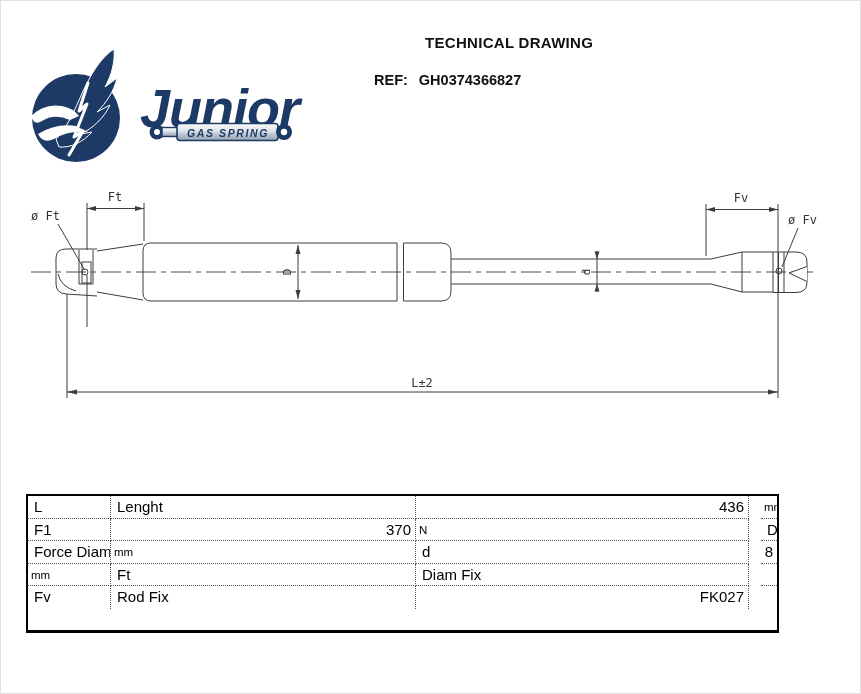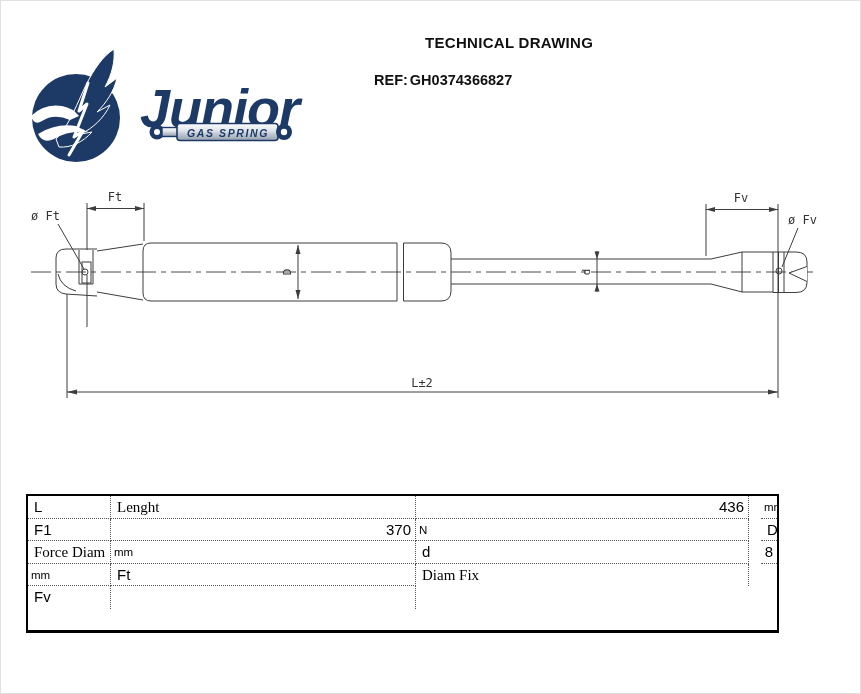--- a/index.html
+++ b/index.html
@@ -9,21 +9,21 @@
     border:1px solid #e0e0e0; box-sizing:border-box; overflow:hidden;
   }
   .doc-title {
     position:absolute; left:424px; top:33px;
     font-size:15px; font-weight:bold; letter-spacing:.3px; color:#111;
   }
   .doc-ref {
     position:absolute; left:373px; top:71px;
     font-size:14.5px; font-weight:bold; color:#111;
   }
-  .doc-ref .ref-label { margin-right:2px; }
+  .doc-ref .ref-label { margin-right:11px; }
   .logo-svg { position:absolute; left:25px; top:40px; }
   .drawing-svg { position:absolute; left:0; top:180px; }
   .drawing-svg path, .drawing-svg line, .drawing-svg rect, .drawing-svg circle {
     stroke:#3d3d3d; stroke-width:1; fill:none;
   }
   .drawing-svg polygon { fill:#3d3d3d; stroke:none; }
   .drawing-svg .centerline { stroke:#4a4a4a; }
   .drawing-svg .notch { fill:#ffffff; }
   .dim {
     font-family:"DejaVu Sans Mono", monospace; font-size:12px;
@@ -37,21 +37,21 @@
     grid-auto-rows:22.5px; background:#fff;
   }
   .spec-table .cell {
     box-sizing:border-box; font-size:15px; line-height:22px;
     border-right:1px dotted #555; border-bottom:1px dotted #555;
     white-space:nowrap; overflow:hidden;
   }
   .spec-table .cell:nth-child(4n) { border-right:none;margin-left:12px; }
   .spec-table .cell:nth-last-child(-n+4) { border-bottom:none; }
   .spec-table .sym  { padding-left:6px; }
-  .spec-table .name { padding-left:6px;font-family:Liberation Serif, serif; }
+  .spec-table .name { padding-left:6px; }
   .spec-table .val  { text-align:right; padding-right:4px; }
   .spec-table .unit { font-size:11.5px; padding-left:3px; line-height:23px; }
 </style>
 </head>
 <body>
 
 <div class="page">
 
   <div class="doc-title">TECHNICAL DRAWING</div>
   <div class="doc-ref">
@@ -176,16 +176,18 @@
       <div class="cell sym">D</div>
       <div class="cell name">Force Diam</div>
       <div class="cell unit">mm</div>
       <div class="cell sym">d</div>
       <div class="cell val">8</div>
       <div class="cell unit">mm</div>
       <div class="cell sym">Ft</div>
       <div class="cell name">Diam Fix</div>
       <div class="cell unit"></div>
       <div class="cell sym">Fv</div>
+      <div class="cell name">Rod Fix</div>
+      <div class="cell val">FK027</div>
       <div class="cell unit"></div>
     </div>
 
 </div>
 
 </body></html>

